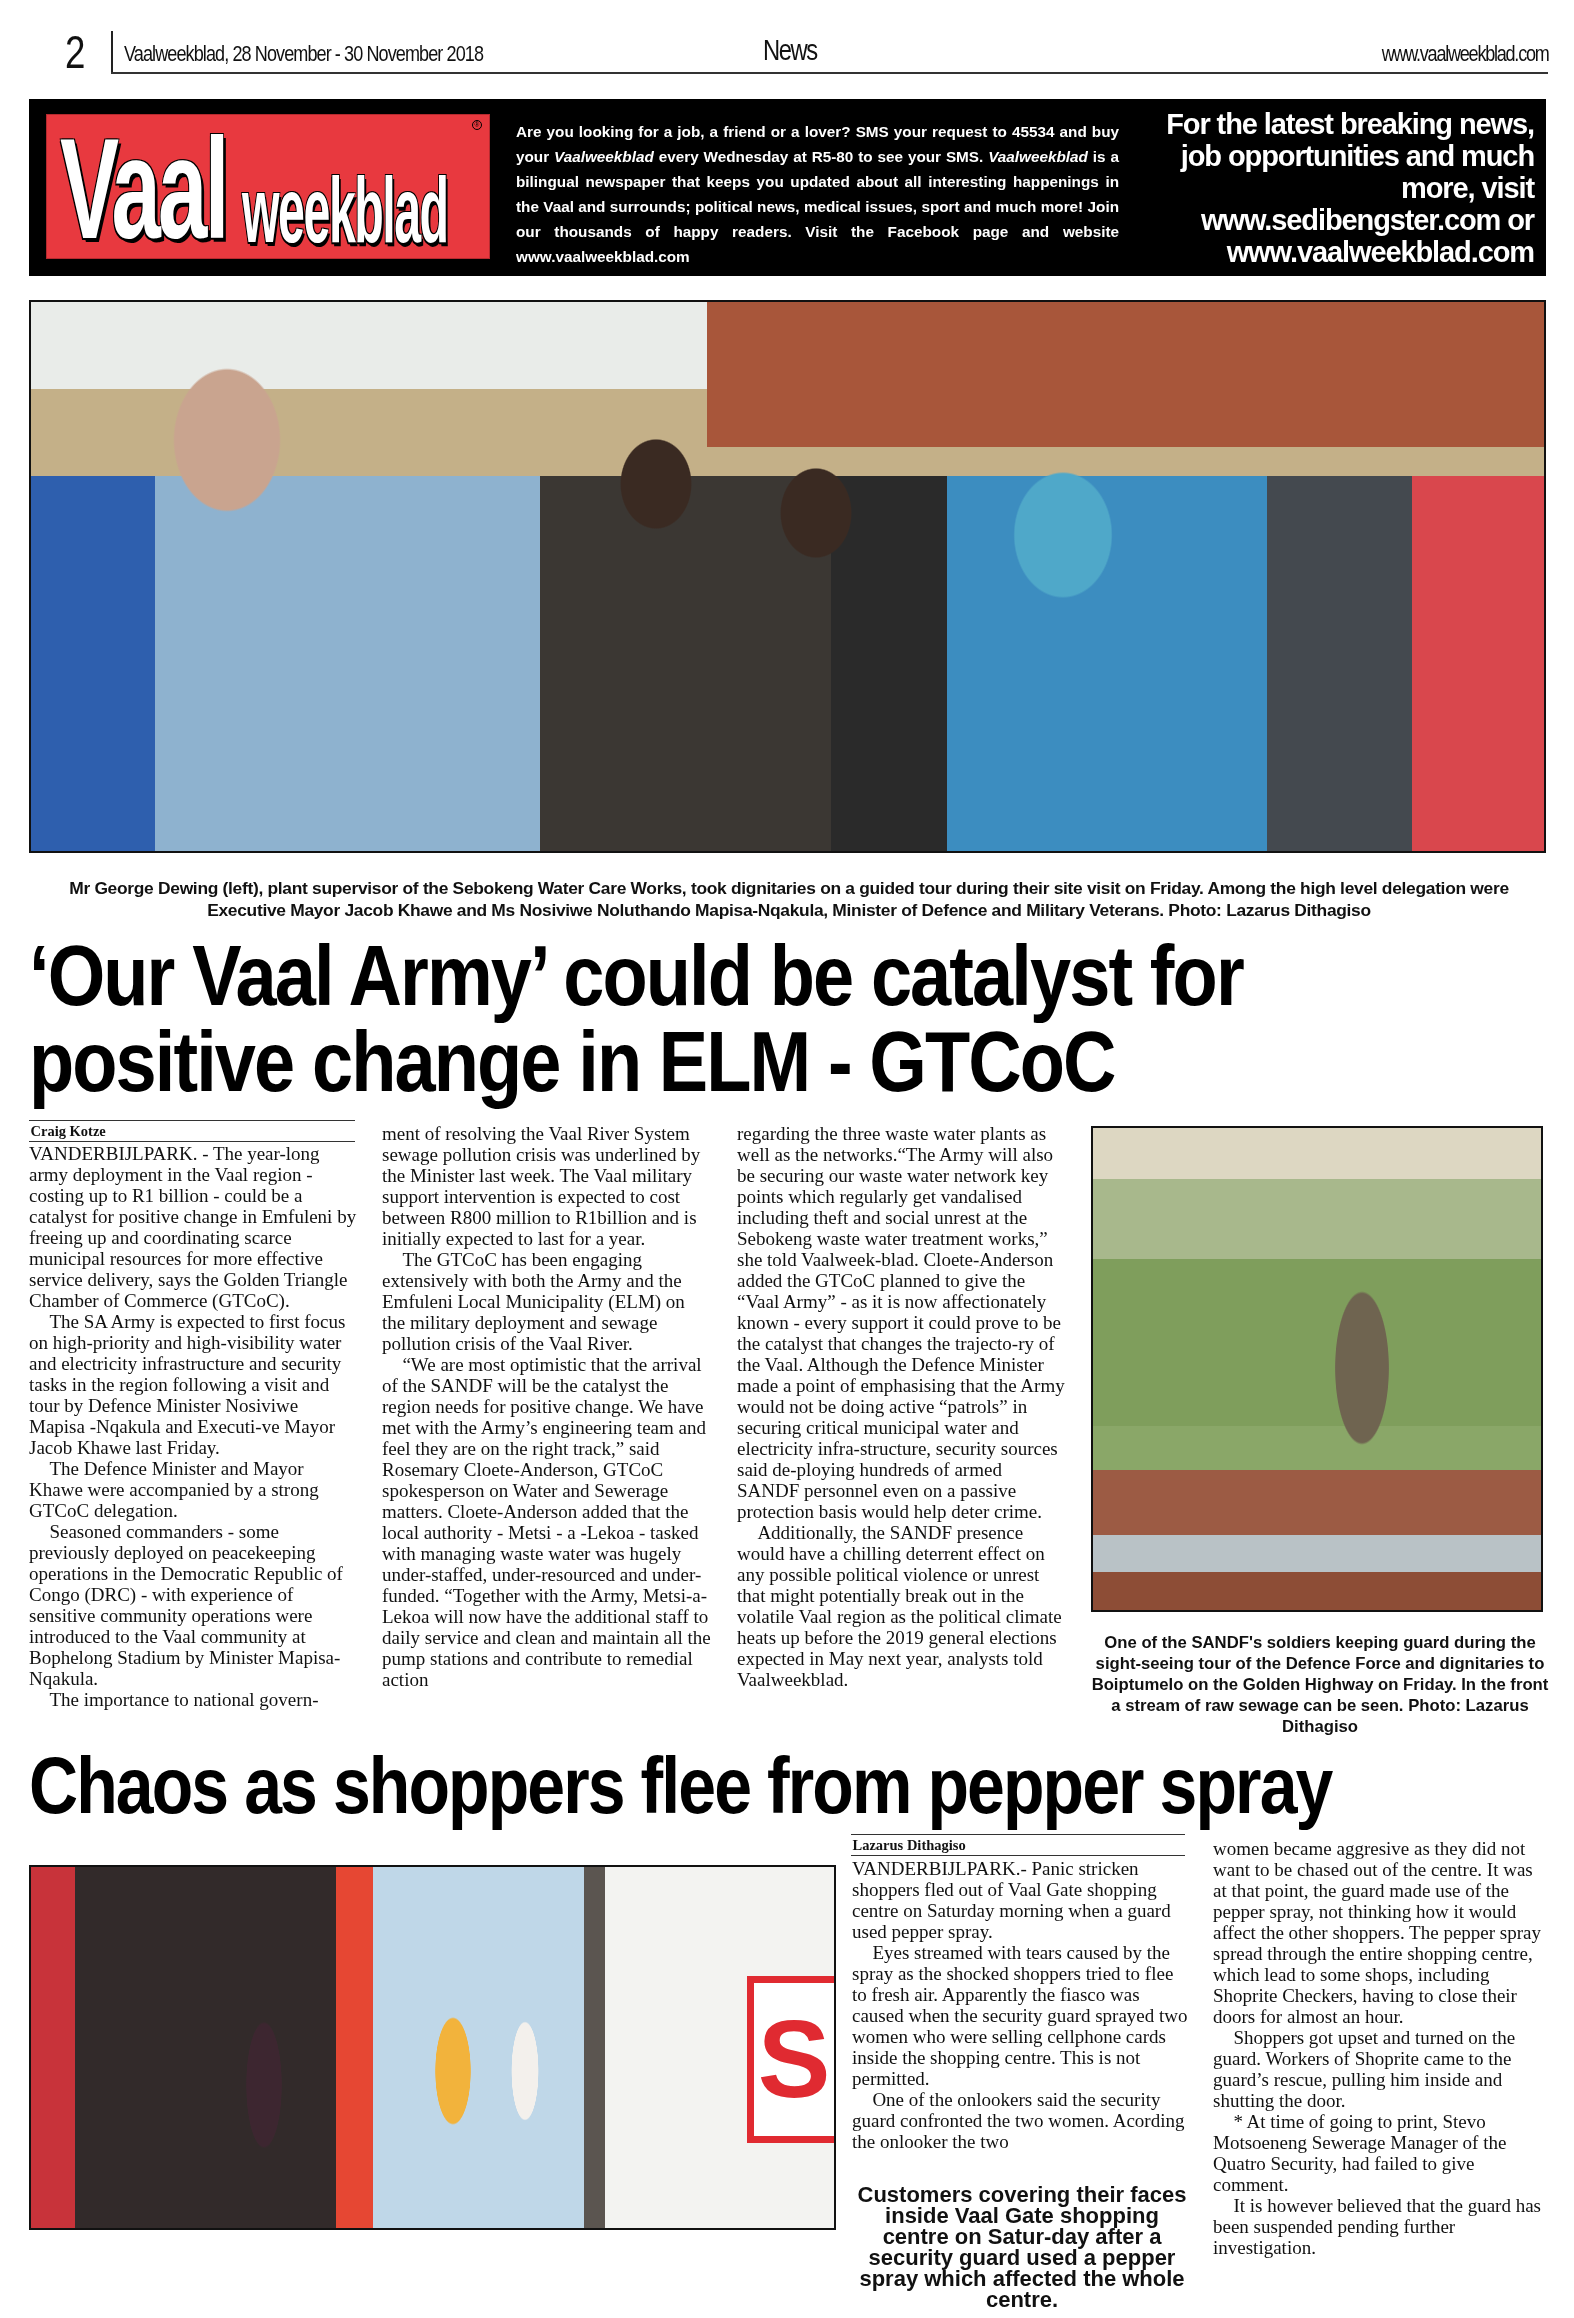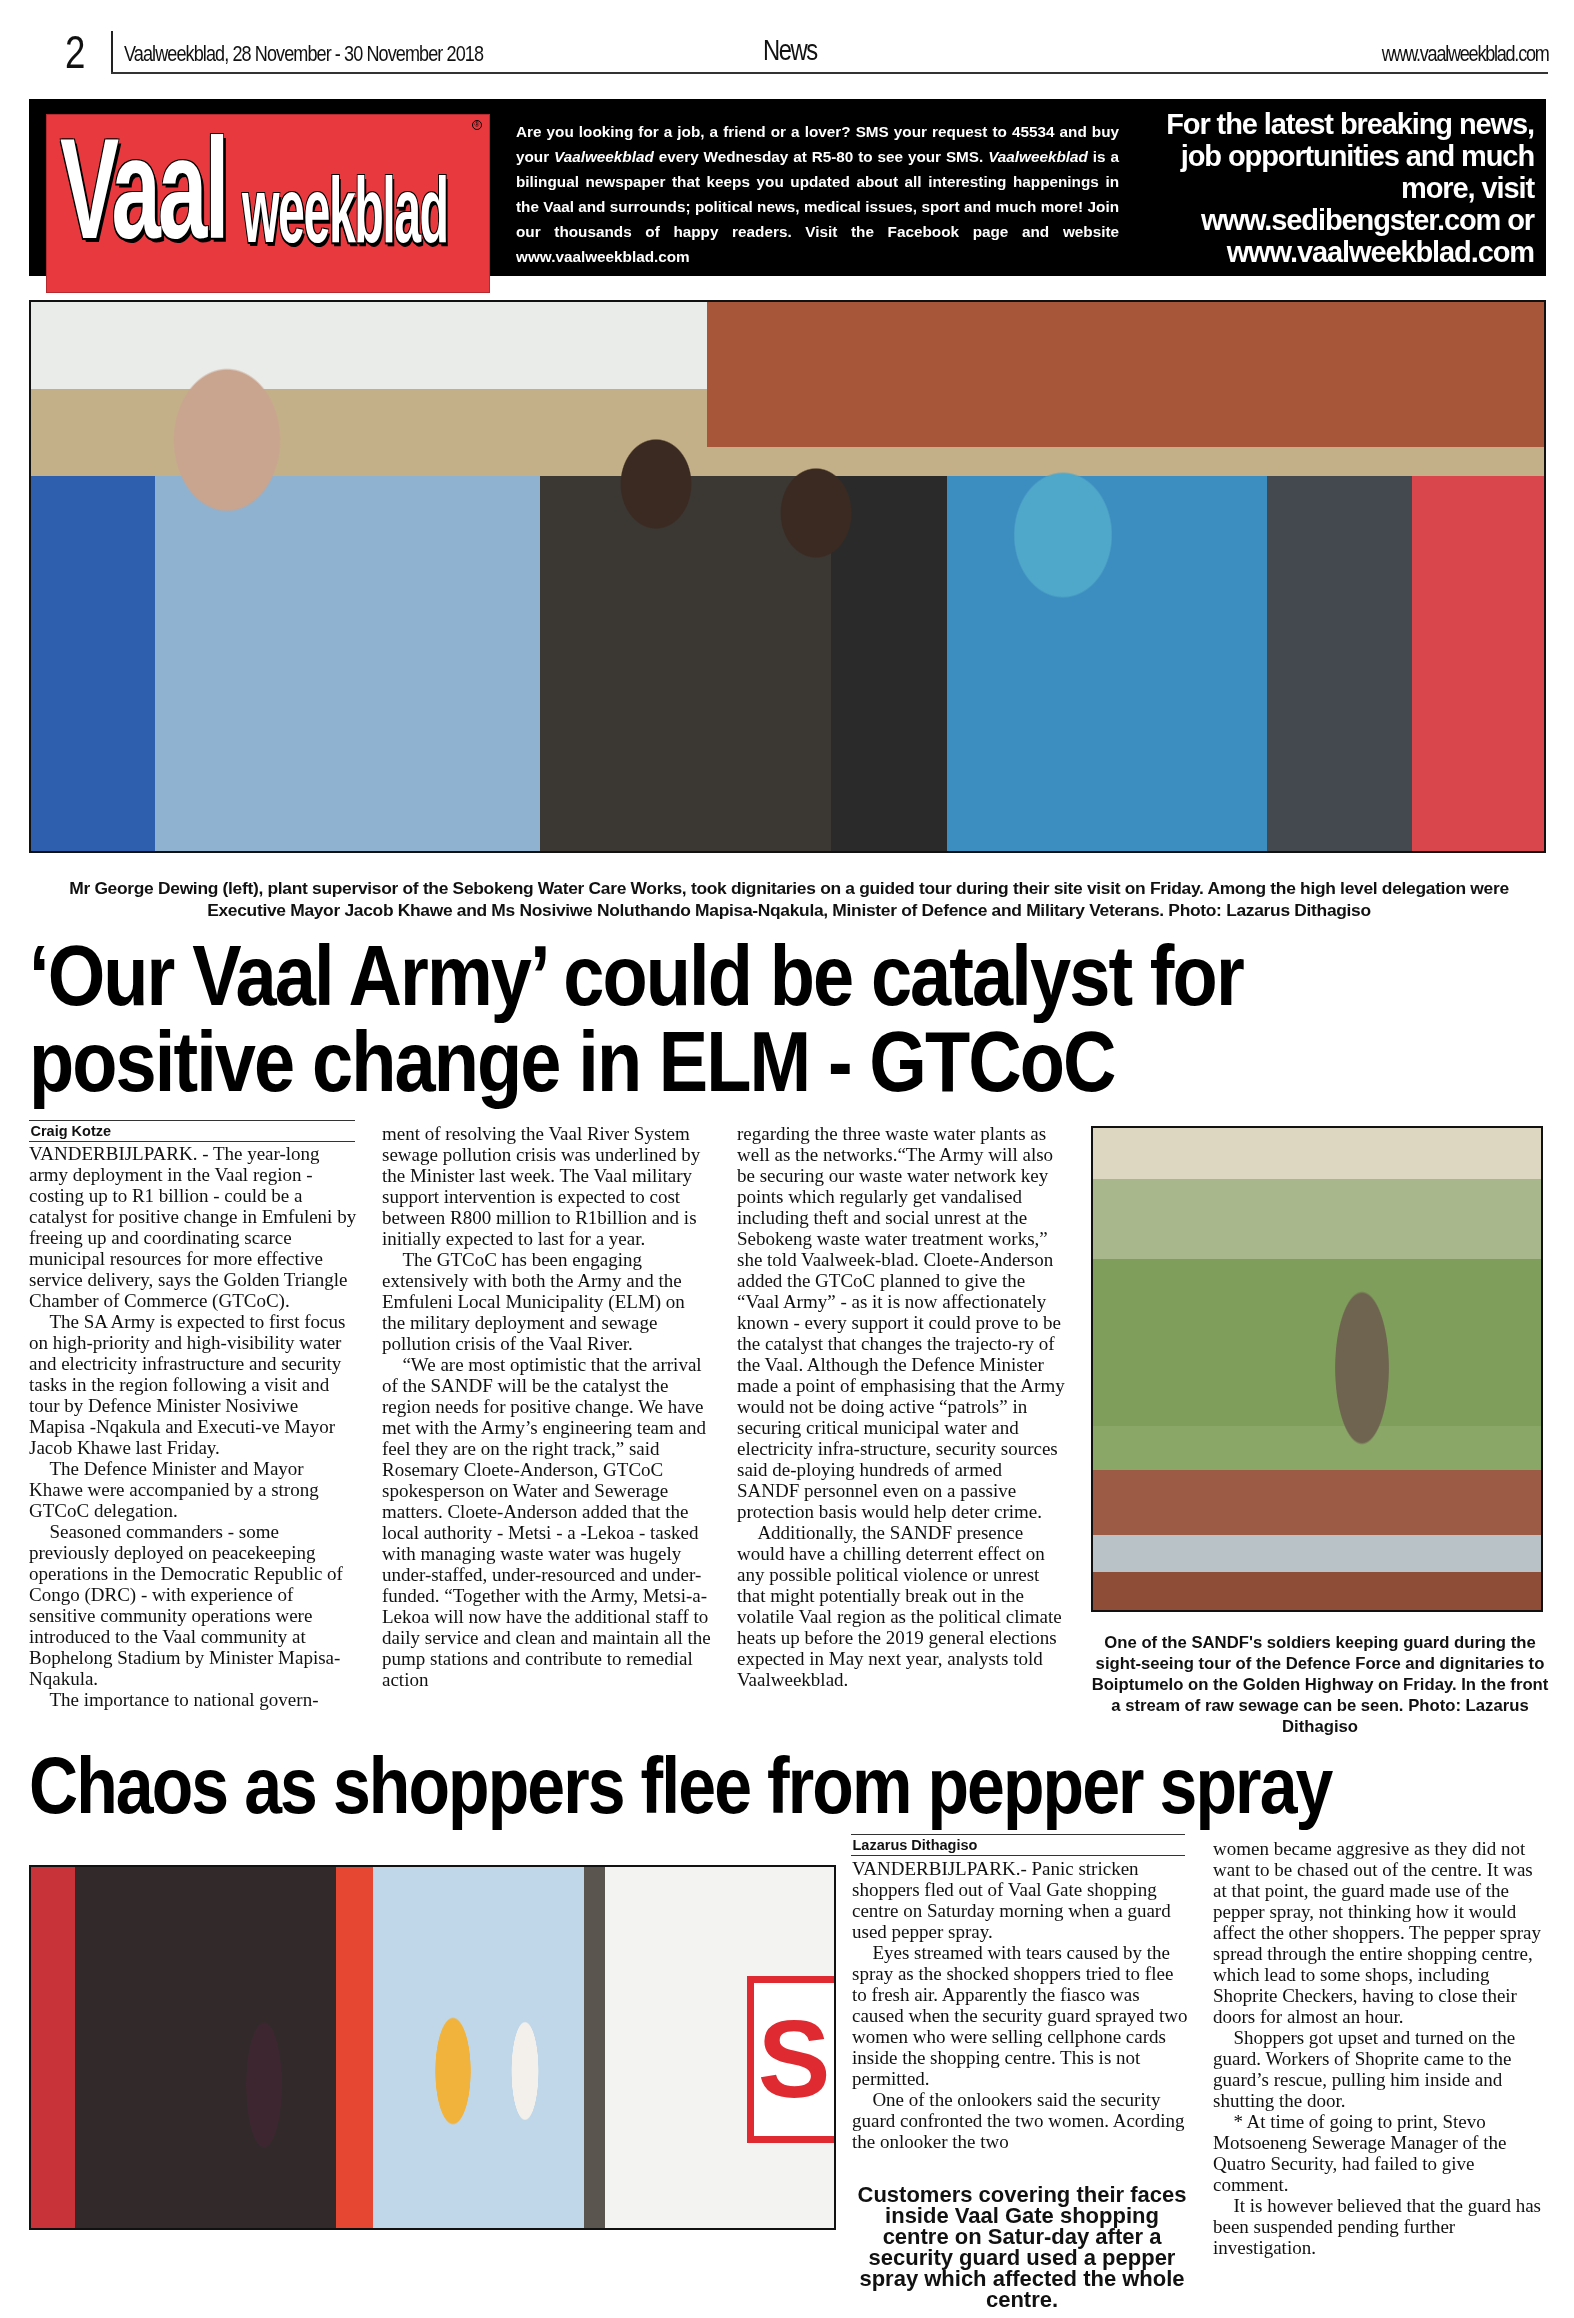--- a/index.html
+++ b/index.html
@@ -10,21 +10,21 @@
   .folio { position: absolute; left: 29px; top: 28px; width: 1520px; height: 45px; }
   .folio-num { position: absolute; left: 36px; top: 0; font-family: "Liberation Sans", sans-serif; font-size: 47px; line-height: 47px; font-weight: normal; transform: scaleX(0.78); transform-origin: left top; }
   .folio-vrule { position: absolute; left: 82px; top: 2.9px; width: 1.5px; height: 42px; background: #222; }
   .folio-hrule { position: absolute; left: 82px; top: 44px; width: 1437px; height: 2.2px; background: #333; }
   .folio-date { position: absolute; left: 95px; top: 13px; font-family: "Liberation Sans Narrow","Liberation Sans", sans-serif; font-size: 22px; letter-spacing: -1.1px; transform: scaleX(0.82); transform-origin: left top; white-space: nowrap; }
   .folio-section { position: absolute; left: 734px; top: 5.8px; font-family: "Liberation Sans", sans-serif; font-size: 29px; letter-spacing: -1.8px; transform: scaleX(0.82); transform-origin: left top; }
   .folio-url { position: absolute; right: 0; top: 13px; font-family: "Liberation Sans", sans-serif; font-size: 22px; letter-spacing: -1.5px; transform: scaleX(0.82); transform-origin: right top; }
 
   
   .banner { position: absolute; left: 29px; top: 99px; width: 1517px; height: 177px; background: #000; }
-  .logo { position: absolute; left: 17.4px; top: 14.5px; width: 444px; height: 179px; background: #e8393f; border: 1.5px solid #b52a2f; overflow: hidden; }
+  .logo { position: absolute; left: 17.4px; top: 14.5px; width: 444px; height: 145px; background: #e8393f; border: 1.5px solid #b52a2f; overflow: hidden; }
   .logo-vaal { position: absolute; left: 13px; top: 2.9px; font-family: "Liberation Sans", sans-serif; font-weight: bold; font-size: 143px; line-height: 143px; color: #fff; letter-spacing: -4.4px; transform: scaleX(0.62); transform-origin: left top; text-shadow: 4.4px 4.4px 0 #000, -1.5px -1.5px 0 #000, 1.5px -1.5px 0 #000, -1.5px 1.5px 0 #000; }
   .logo-weekblad { position: absolute; left: 195px; top: 49px; font-family: "Liberation Sans", sans-serif; font-weight: bold; font-size: 93px; line-height: 93px; color: #fff; letter-spacing: -2.9px; transform: scaleX(0.52); transform-origin: left top; text-shadow: 3.6px 3.6px 0 #000, -1.5px -1.5px 0 #000, 1.5px -1.5px 0 #000, -1.5px 1.5px 0 #000; }
   .logo-reg { position: absolute; right: 7.3px; top: 5.8px; width: 10.2px; height: 10.2px; border-radius: 50%; border: 1.1px solid #000; font-size: 6.5px; line-height: 8px; text-align: center; font-family: "Liberation Sans", sans-serif; color: #000; }
   .promo { position: absolute; left: 487px; top: 20.4px; width: 603px; font-family: "Liberation Sans", sans-serif; font-weight: bold; font-size: 15.3px; line-height: 25px; color: #fff; text-align: justify; }
   .promo em { font-weight: bold; font-style: italic; margin-top: 27px; }
   .cta { position: absolute; left: 1098px; top: 8.7px; width: 407px; font-family: "Liberation Sans", sans-serif; font-weight: bold; font-size: 29px; line-height: 32px; color: #fff; text-align: right; letter-spacing: -1.1px; }
 
   
   .photo { position: absolute; border: 2.2px solid #111; overflow: hidden; }
   .photo-top { left: 29px; top: 300px; width: 1517px; height: 553px;
@@ -57,21 +57,21 @@
   .cap-soldier { left: 1091px; top: 1632px; width: 458px; font-size: 16.7px; line-height: 21px; }
   .cap-shoppers { left: 851px; top: 2184px; width: 342px; font-size: 22px; line-height: 21px; }
 
   
   .headline { position: absolute; font-family: "Liberation Sans", sans-serif; font-weight: bold; color: #000; letter-spacing: -2.2px; white-space: nowrap; transform-origin: left top; }
   .hl-army { left: 29px; top: 932px; font-size: 86px; line-height: 86px; transform: scaleX(0.86); }
   .hl-army span { display: block; }
   .hl-chaos { left: 29px; top: 1745px; font-size: 79px; line-height: 81px; transform: scaleX(0.86); }
 
   
-  .byline { position: absolute; font-family: Liberation Sans, sans-serif; font-weight: bold; font-size: 14.5px; line-height: 20.4px; border-top: 1.5px solid #333; border-bottom: 1.5px solid #333; padding-left: 1.5px; }
+  .byline { position: absolute; font-family: Liberation Serif, serif; font-weight: bold; font-size: 14.5px; line-height: 20.4px; border-top: 1.5px solid #333; border-bottom: 1.5px solid #333; padding-left: 1.5px; }
   .col { position: absolute; font-family: "Liberation Serif", serif; font-size: 19px; line-height: 21px; color: #111; text-align: left; }
   .col p { text-indent: 0; }
   .col p + p { text-indent: 20.4px; }
   .col p.cont { text-indent: 0; }
 </style>
 </head>
 <body>
 
 <header class="folio">
   <div class="folio-num">2</div>

